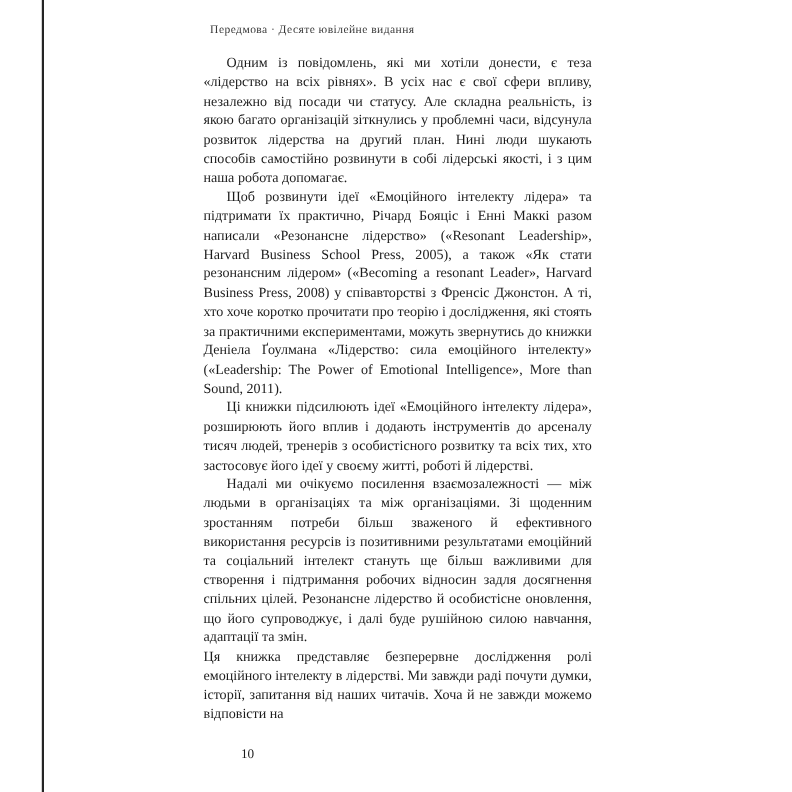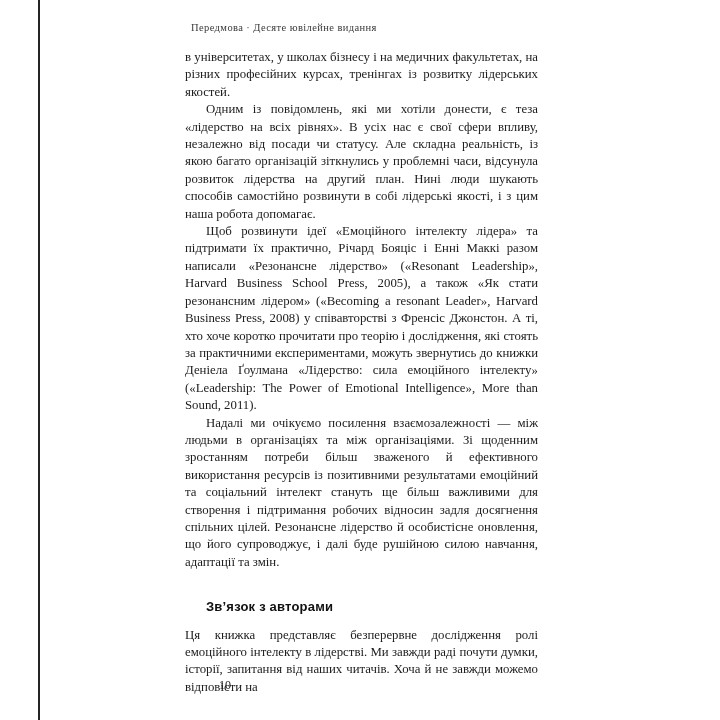--- a/index.html
+++ b/index.html
@@ -74,25 +74,24 @@
 </head>
 <body>
 
 <div class="page">
 
   <div class="edge-line"></div>
 
   <div class="running-header">Передмова  ·  Десяте ювілейне видання</div>
 
   <div class="text-block">
-    <p class="para no-indent">в університетах, у школах бізнесу і на медичних факультетах, на різних професійних курсах, тренінгах із розвитку лідерських якостей.</p>
     <p class="para">Одним із повідомлень, які ми хотіли донести, є теза «лідерство на всіх рівнях». В усіх нас є свої сфери впливу, незалежно від посади чи статусу. Але складна реальність, із якою багато організацій зіткнулись у проблемні часи, відсунула розвиток лідерства на другий план. Нині люди шукають способів самостійно розвинути в собі лідерські якості, і з цим наша робота допомагає.</p>
     <p class="para">Щоб розвинути ідеї «Емоційного інтелекту лідера» та підтримати їх практично, Річард Бояціс і Енні Маккі разом написали «Резонансне лідерство» («Resonant Leadership», Harvard Business School Press, 2005), а також «Як стати резонансним лідером» («Becoming a resonant Leader», Harvard Business Press, 2008) у співавторстві з Френсіс Джонстон. А ті, хто хоче коротко прочитати про теорію і дослідження, які стоять за практичними експериментами, можуть звернутись до книжки Деніела Ґоулмана «Лідерство: сила емоційного інтелекту» («Leadership: The Power of Emotional Intelligence», More than Sound, 2011).</p>
+    <p class="para">Ці книжки підсилюють ідеї «Емоційного інтелекту лідера», розширюють його вплив і додають інструментів до арсеналу тисяч людей, тренерів з особистісного розвитку та всіх тих, хто застосовує його ідеї у своєму житті, роботі й лідерстві.</p>
     <p class="para">Надалі ми очікуємо посилення взаємозалежності — між людьми в організаціях та між організаціями. Зі щоденним зростанням потреби більш зваженого й ефективного використання ресурсів із позитивними результатами емоційний та соціальний інтелект стануть ще більш важливими для створення і підтримання робочих відносин задля досягнення спільних цілей. Резонансне лідерство й особистісне оновлення, що його супроводжує, і далі буде рушійною силою навчання, адаптації та змін.</p>
 
-    <h2 class="section-heading">Зв’язок з авторами</h2>
 
     <p class="para no-indent">Ця книжка представляє безперервне дослідження ролі емоційного інтелекту в лідерстві. Ми завжди раді почути думки, історії, запитання від наших читачів. Хоча й не завжди можемо відповісти на</p>
   </div>
 
   <div class="page-number">10</div>
 
 </div>
 
 </body></html>

